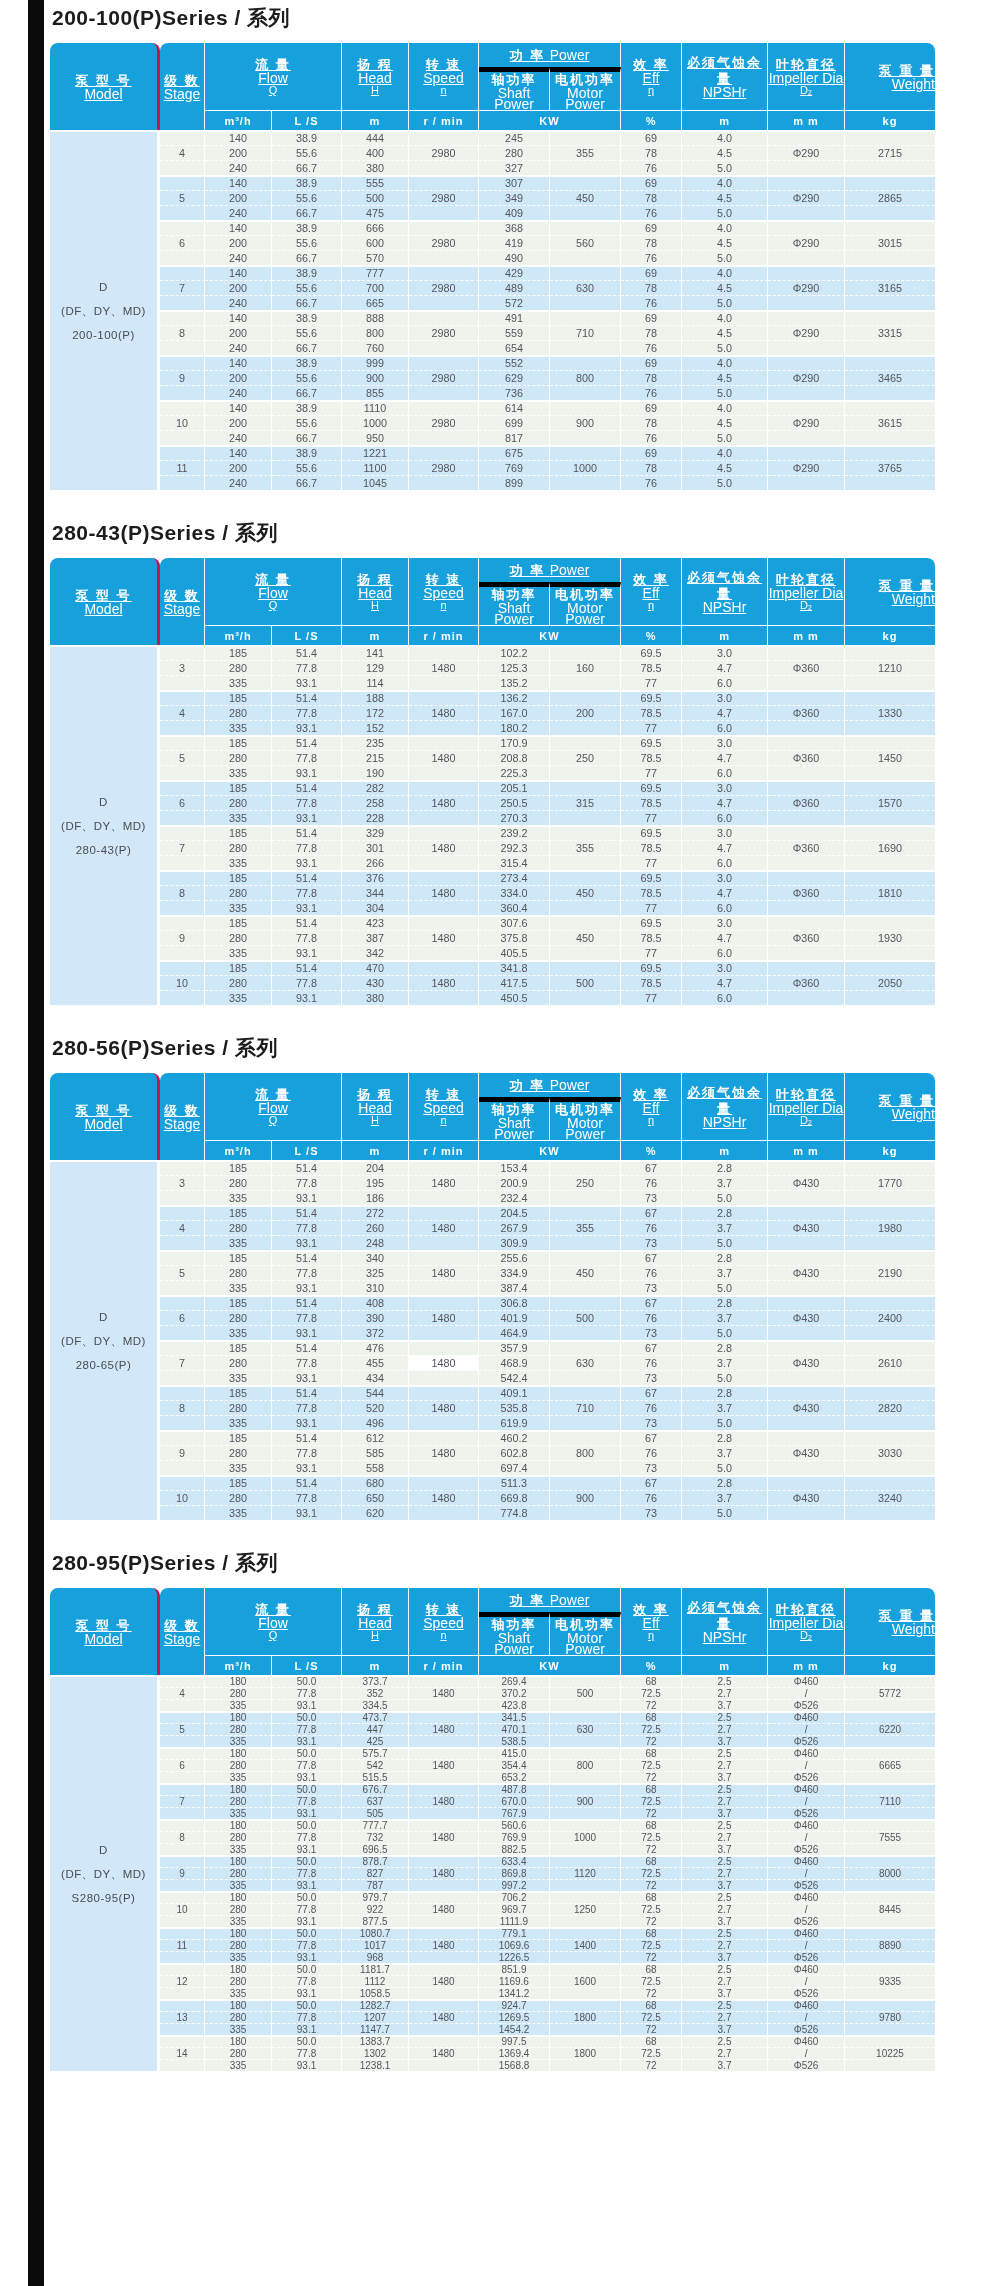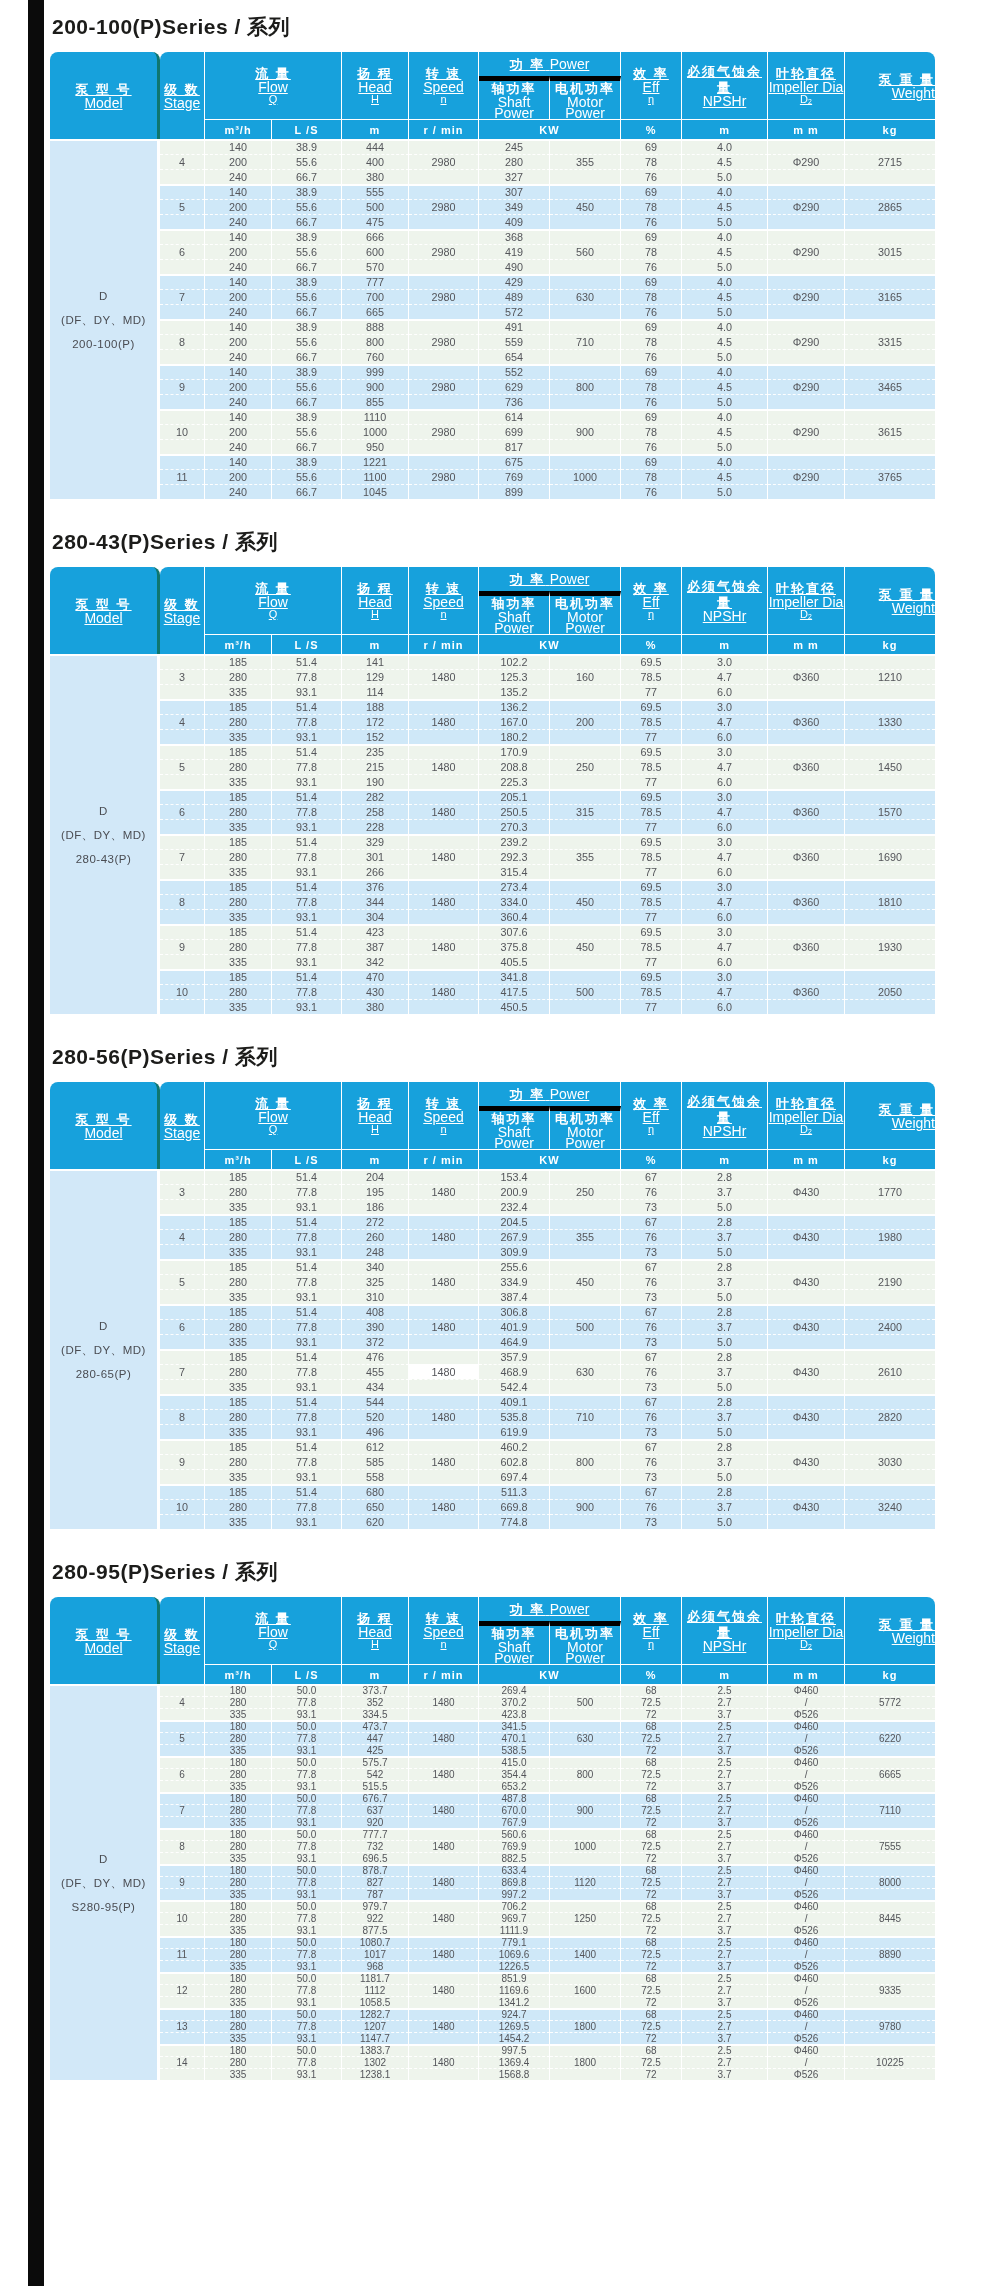--- a/index.html
+++ b/index.html
@@ -9,41 +9,41 @@
     --model-bg:#d2e8f8;
     --data-text:#54555a;
     --title-text:#1c1c1a;
   }
   html,body{margin:0;padding:0;}
   body{
     width:1000px;height:2286px;position:relative;background:#ffffff;
     font-family:"Liberation Sans","DejaVu Sans",sans-serif;
   }
   .edge{position:absolute;left:28px;top:0;width:16px;height:2286px;background:#0b0b0b;}
-  .content{margin-left:50px;width:885px;padding-top:14px;}
+  .content{margin-left:50px;width:885px;padding-top:5px;}
   .sec{margin:0;}
   .sec + .sec{margin-top:30px;}
   h2.title{
     font-size:21px;font-weight:bold;color:var(--title-text);
     margin:0 0 13px 2px;letter-spacing:0.5px;line-height:25px;
   }
   table.t{border-collapse:separate;border-spacing:0;table-layout:fixed;width:885px;}
   .t th,.t td{box-sizing:border-box;padding:0;text-align:center;vertical-align:middle;overflow:hidden;}
   .t th{
     background:var(--header-blue);color:#fff;font-weight:bold;
     border-right:1px solid #fff;
   }
   .t .r1 th{height:24px;text-decoration:underline;}
   .t .r2 th{height:36px;border-top:5px solid #000000;margin-top:25px;}
   .t .r3 th{height:20px;border-top:1px solid #fff;font-size:11px;font-weight:bold;letter-spacing:1px;}
   .t th.last,.t td.last{border-right:none;}
   .t th .zh{font-size:13px;letter-spacing:2px;line-height:16px;}
   .t th .en{font-size:14px;font-weight:normal;letter-spacing:0;line-height:11px;}
   .t th .sym{font-size:11px;font-weight:normal;line-height:12px;}
-  .t th.th-model{border-radius:8px 8px 0 0;border-right:3px solid #0f766e;}
+  .t th.th-model{border-radius:8px 8px 0 0;border-right:3px solid #be185d;}
   .t th.th-stage{border-top-left-radius:8px;}
   .t th.th-weight{border-top-right-radius:8px;text-align:right;}
   .t td{
     color:var(--data-text);font-size:10.8px;height:15px;line-height:1;
     border-right:1px solid #fff;
   }
   .t.compact td{height:12px;font-size:10px;}
   .t td.ba{background:var(--band-a);}
   .t td.bb{background:var(--band-b);}
   .t td.hl{background:#ffffff;}
@@ -1494,21 +1494,21 @@
               <td class="bb">900</td>
               <td class="bb">72.5</td>
               <td class="bb">2.7</td>
               <td class="bb">/</td>
               <td class="bb last">7110</td>
             </tr>
             <tr class="g-inner">
               <td class="bb"></td>
               <td class="bb">335</td>
               <td class="bb">93.1</td>
-              <td class="bb">920</td>
+              <td class="bb">505</td>
               <td class="bb"></td>
               <td class="bb">767.9</td>
               <td class="bb"></td>
               <td class="bb">72</td>
               <td class="bb">3.7</td>
               <td class="bb">Φ526</td>
               <td class="bb last"></td>
             </tr>
             <tr class="g-first">
               <td class="ba"></td>

